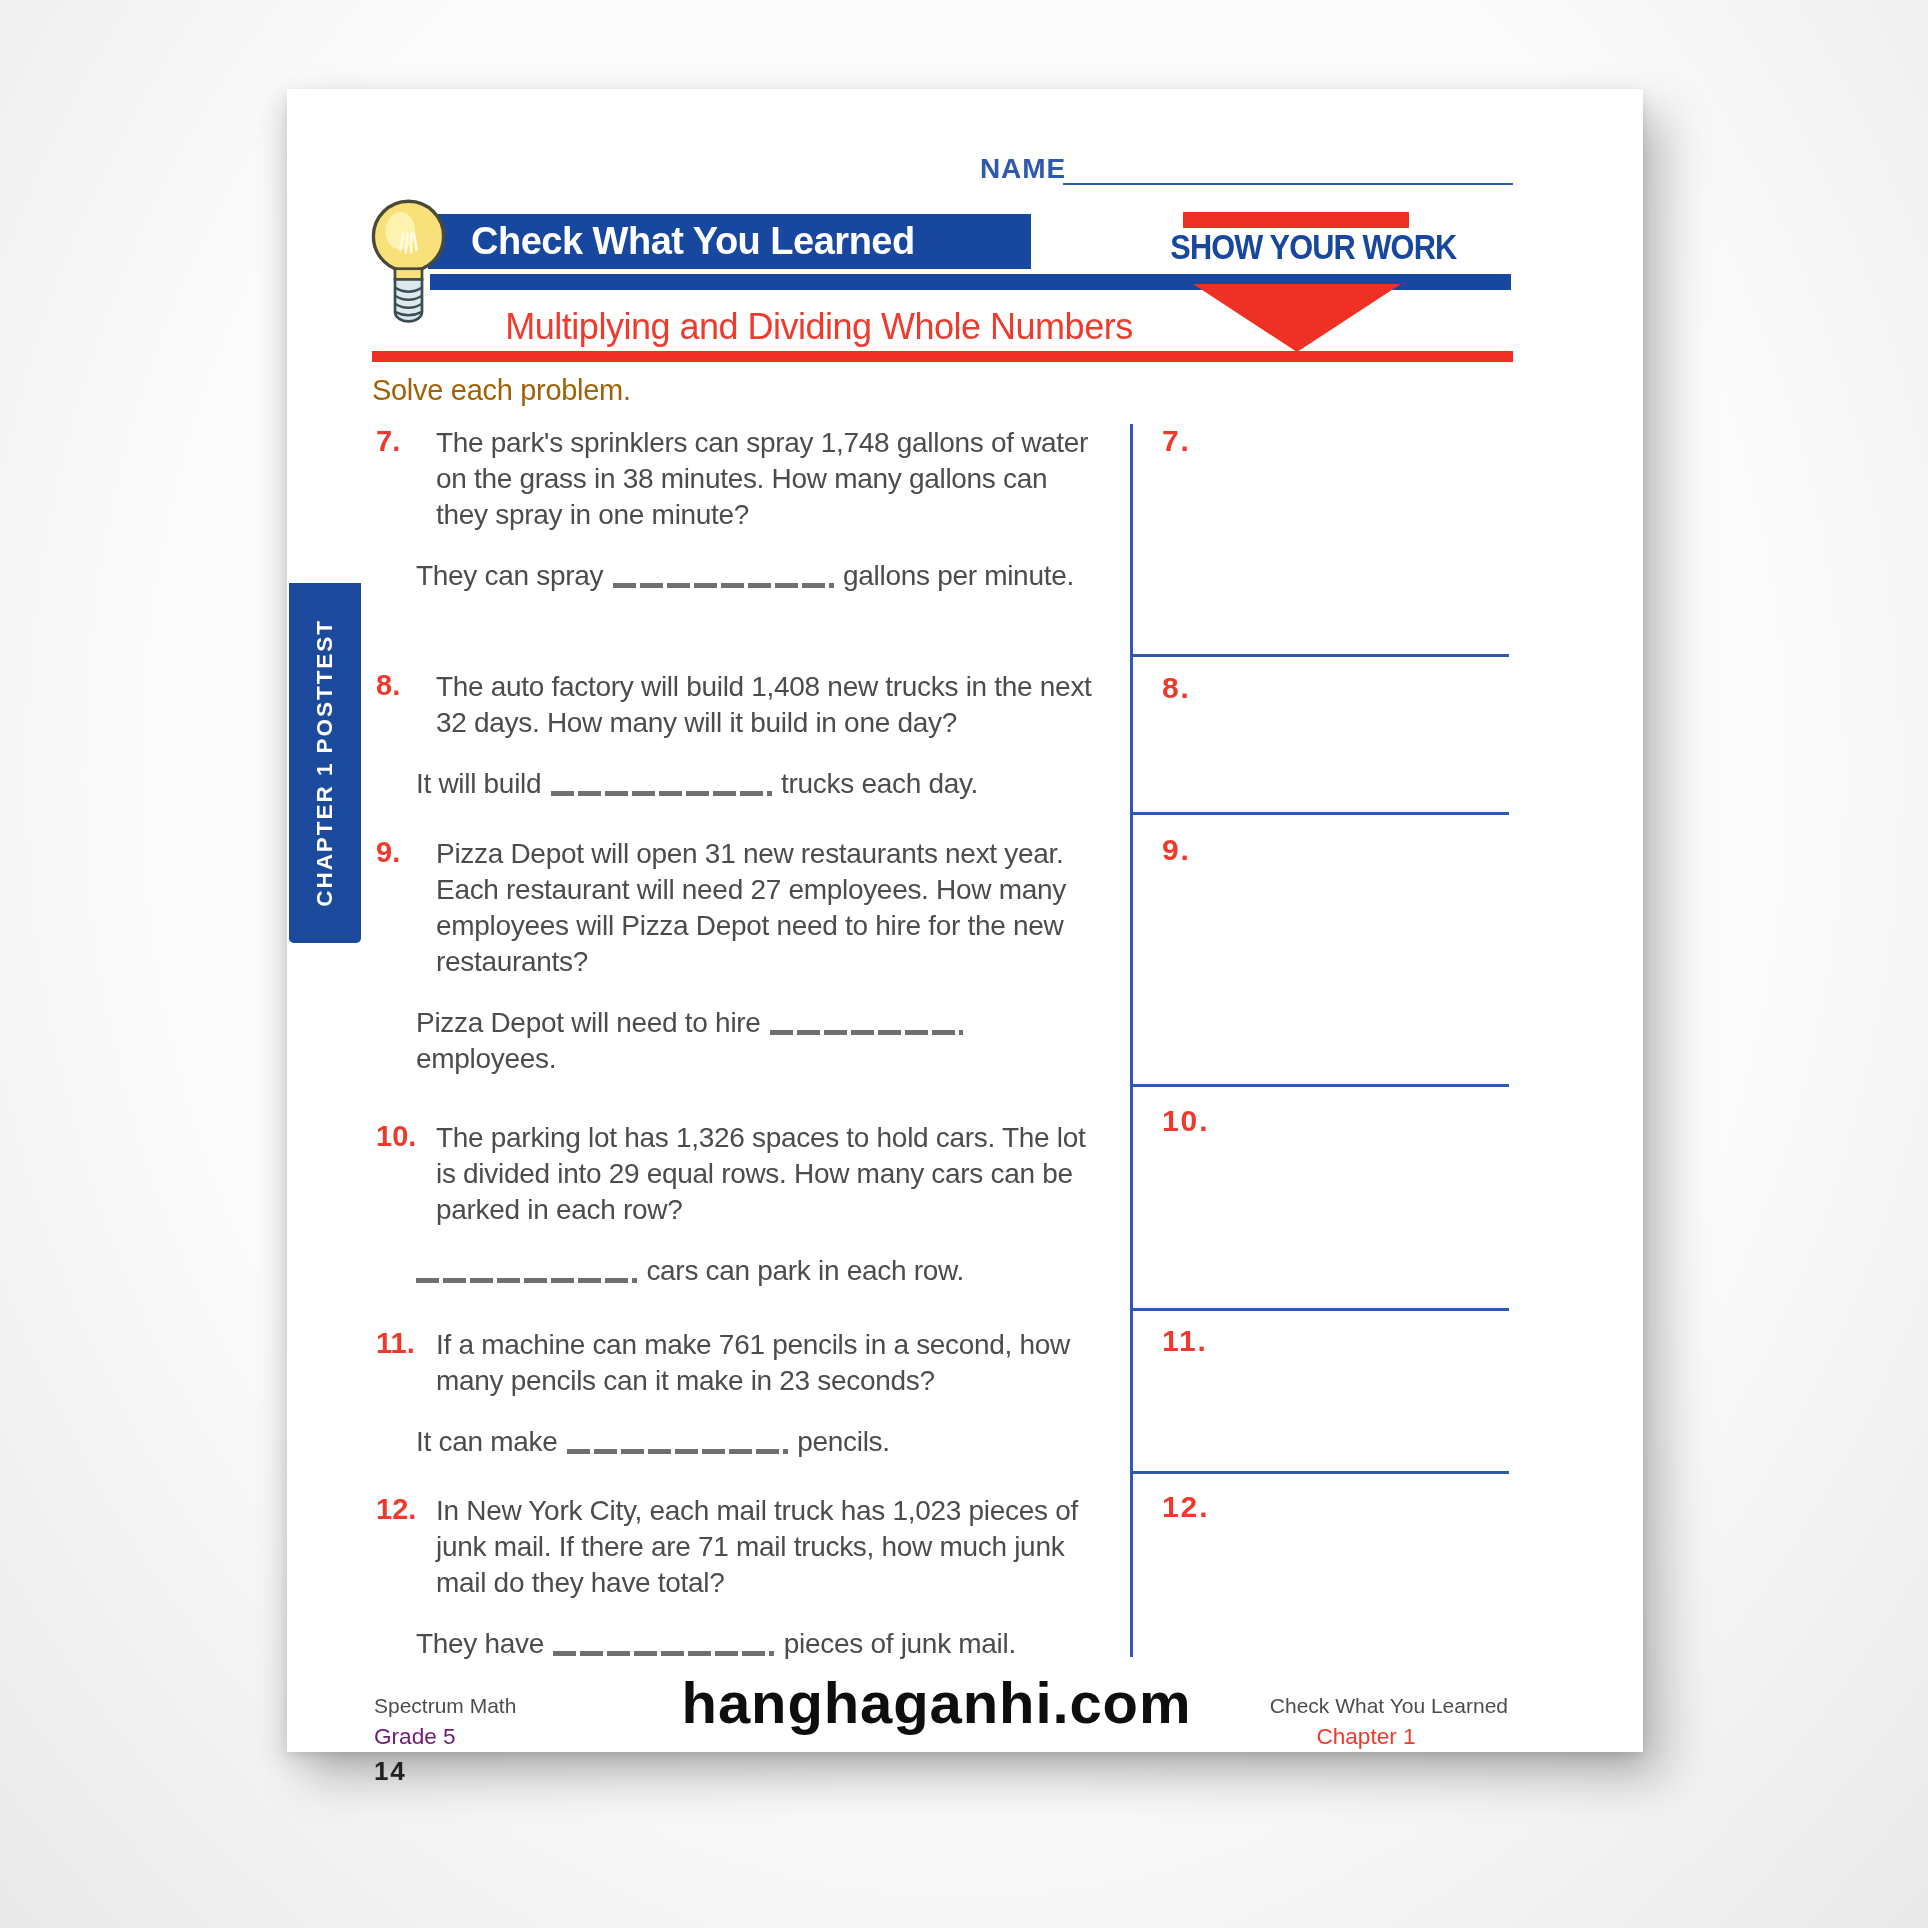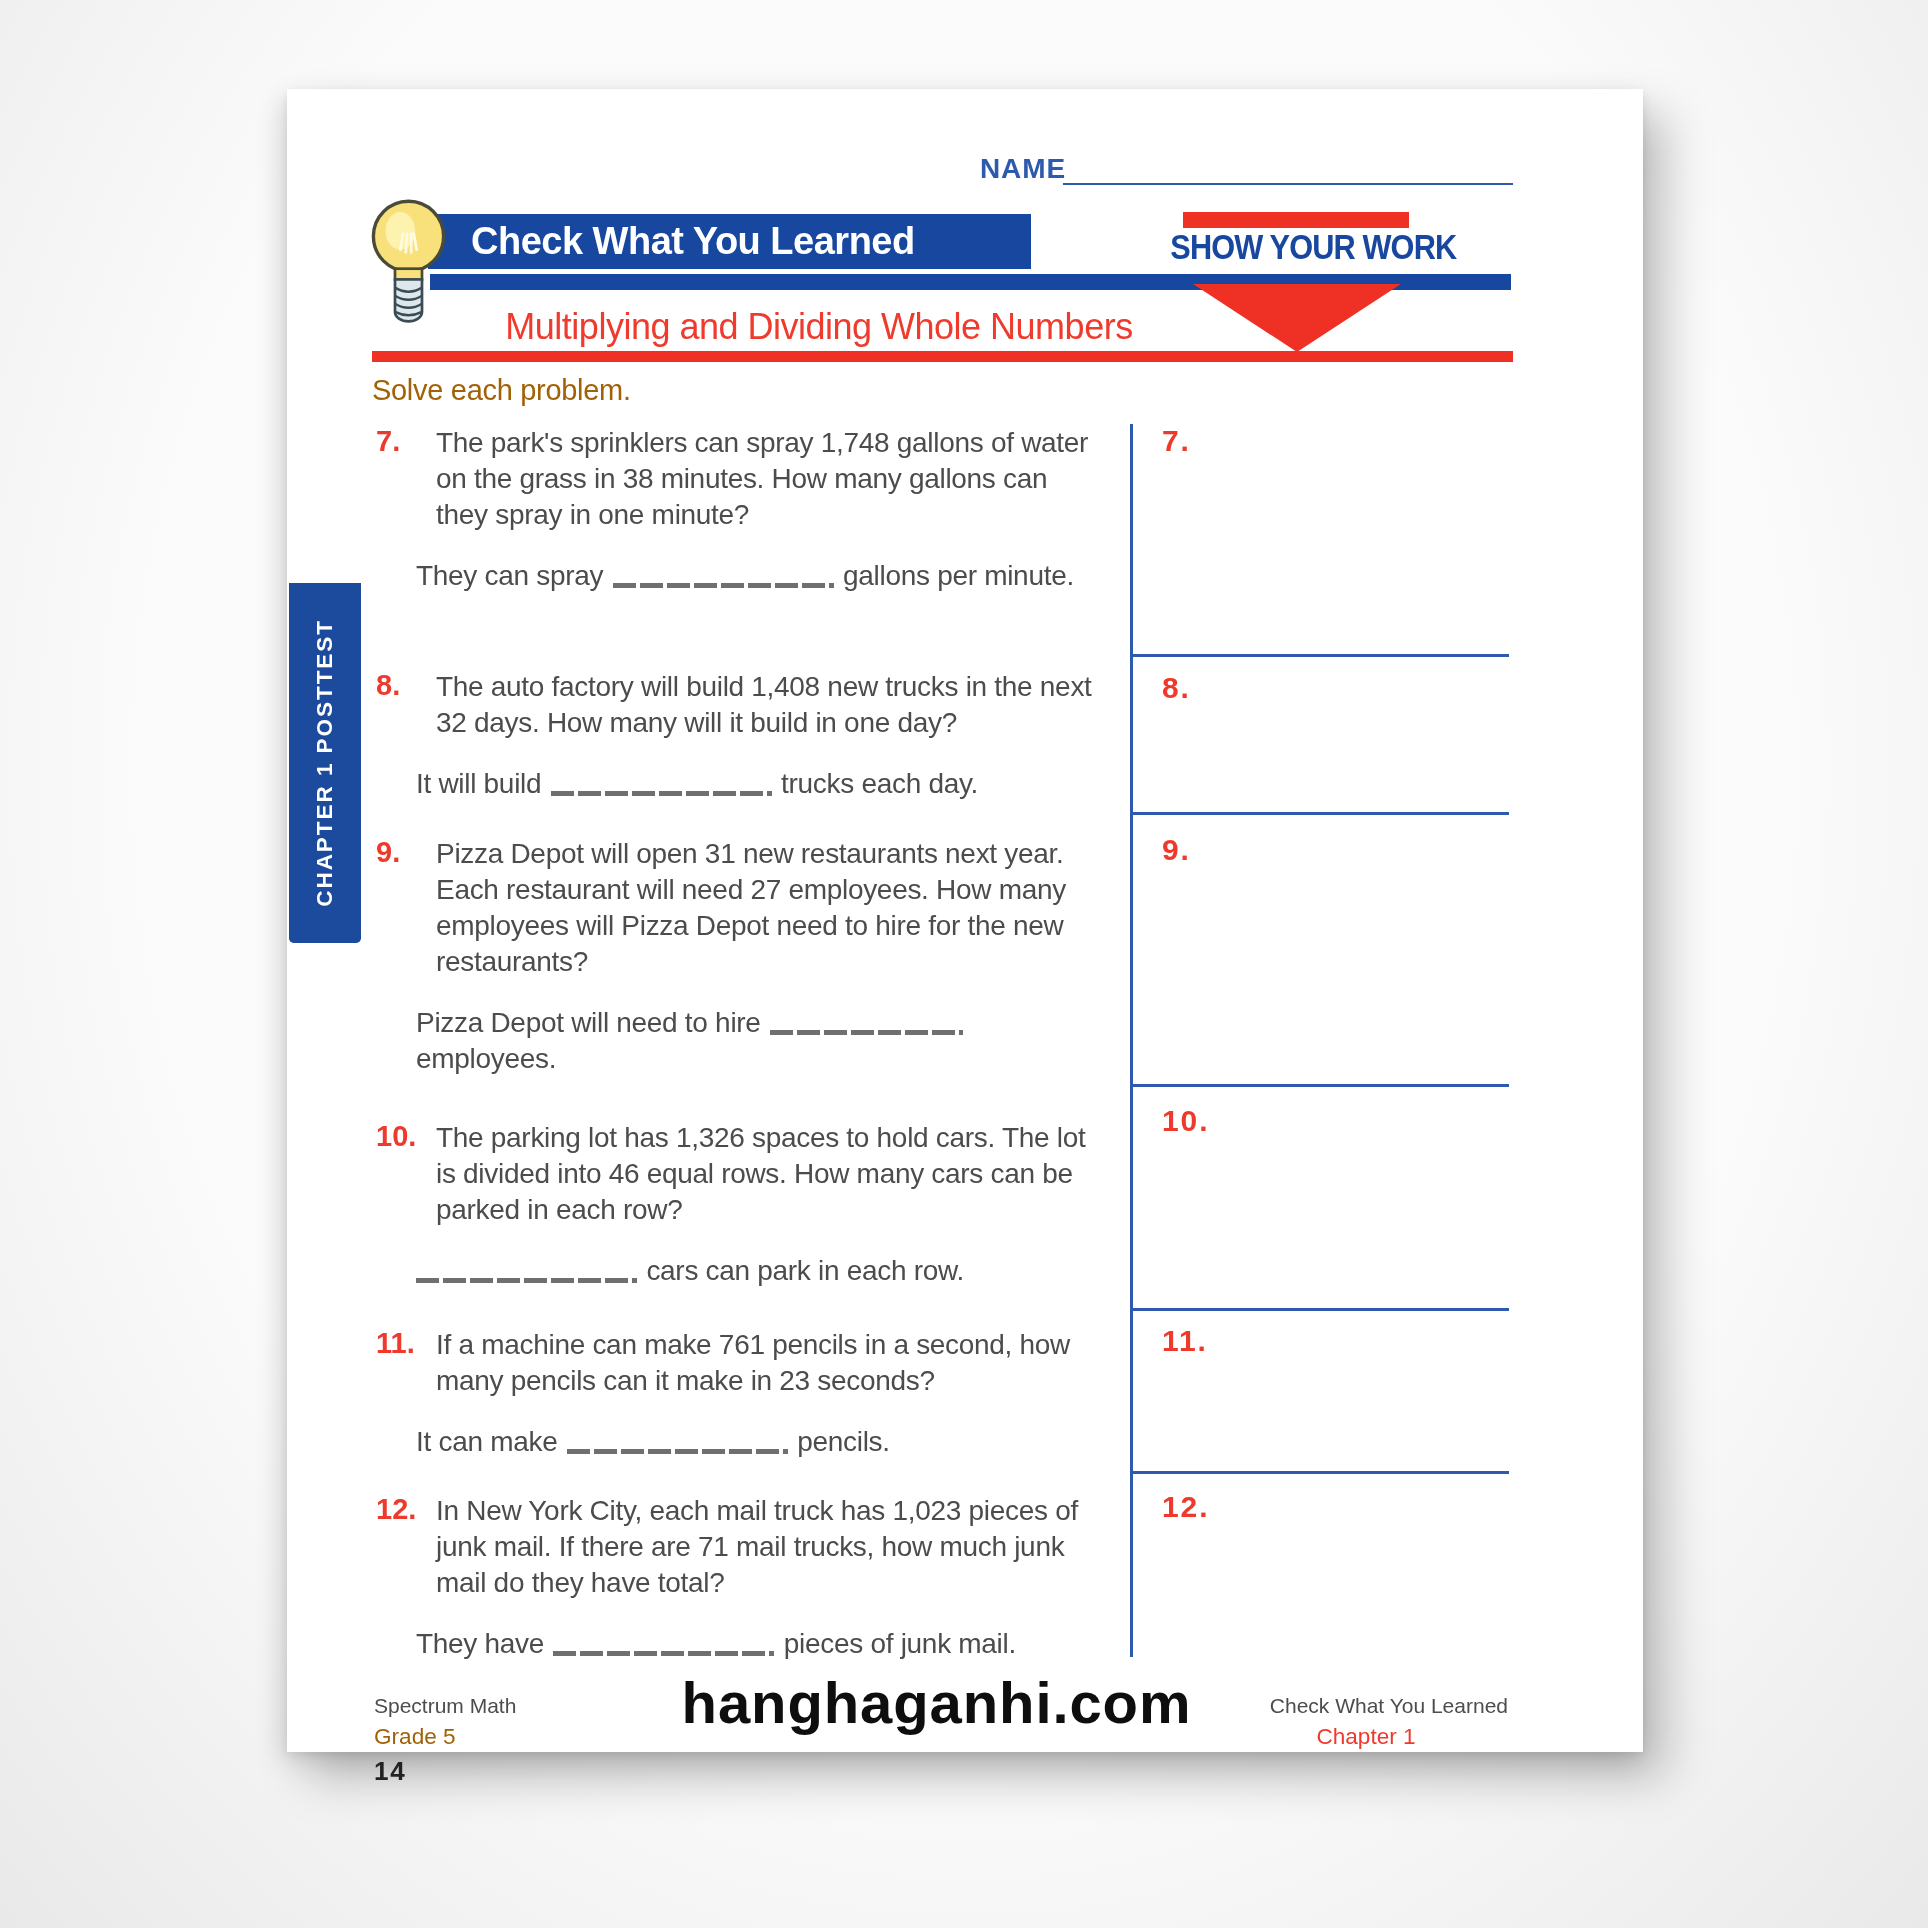--- a/index.html
+++ b/index.html
@@ -38,21 +38,21 @@
   .vline{left:843px;top:335px;width:2.8px;height:1233px;background:#2e5aad;}
   .divider{left:843px;width:379px;height:2.8px;background:#2e5aad;}
   .wlabel{left:875px;font-size:30px;font-weight:bold;color:#ee3a2c;letter-spacing:1.9px;}
 
   
   .tab{left:1.9px;top:494px;width:72px;height:360px;background:#1c4a9c;border-radius:0 0 4.7px 4.7px;display:flex;align-items:center;justify-content:center;}
   .tab span{writing-mode:vertical-rl;transform:rotate(180deg);color:#fff;font-weight:bold;font-size:22.6px;letter-spacing:1.9px;white-space:nowrap;}
 
   
   .foot-l1{left:87px;top:1605px;font-size:21px;color:#4d4d4d;}
-  .foot-l2{left:87px;top:1635px;font-size:22.6px;color:#a16207;}
+  .foot-l2{left:87px;top:1635px;font-size:22.6px;color:#701a75;}
   .foot-pg{left:87px;top:1667px;font-size:26px;font-weight:bold;color:#222;letter-spacing:1.9px;}
   .foot-r{left:937px;top:1605px;width:284px;text-align:right;font-size:21px;color:#4d4d4d;}
   .foot-r2{left:937px;top:1635px;width:284px;text-align:center;font-size:22.6px;color:#ee3a2c;}
   .watermark{left:226px;top:1580px;width:847px;text-align:center;font-size:58px;font-weight:600;color:#0e0e0e;letter-spacing:0.9px;z-index:9;}
 </style>
 </head>
 <body>
 
 <div class="page">
 
@@ -100,21 +100,21 @@
   </div>
 
   <div class="abs problem" style="top:747px">
     <div class="pnum">9.</div>
     <div class="ptext">Pizza Depot will open 31 new restaurants next year. Each restaurant will need 27 employees. How many employees will Pizza Depot need to hire for the new restaurants?</div>
     <div class="pans"><span>Pizza Depot will need to hire</span><span class="blank narrow"></span><span>employees.</span></div>
   </div>
 
   <div class="abs problem" style="top:1031px">
     <div class="pnum">10.</div>
-    <div class="ptext">The parking lot has 1,326 spaces to hold cars. The lot is divided into 46 equal rows. How many cars can be parked in each row?</div>
+    <div class="ptext">The parking lot has 1,326 spaces to hold cars. The lot is divided into 29 equal rows. How many cars can be parked in each row?</div>
     <div class="pans"><span></span><span class="blank lead"></span><span>cars can park in each row.</span></div>
   </div>
 
   <div class="abs problem" style="top:1238px">
     <div class="pnum">11.</div>
     <div class="ptext">If a machine can make 761 pencils in a second, how many pencils can it make in 23 seconds?</div>
     <div class="pans"><span>It can make</span><span class="blank"></span><span>pencils.</span></div>
   </div>
 
   <div class="abs problem" style="top:1404px">

